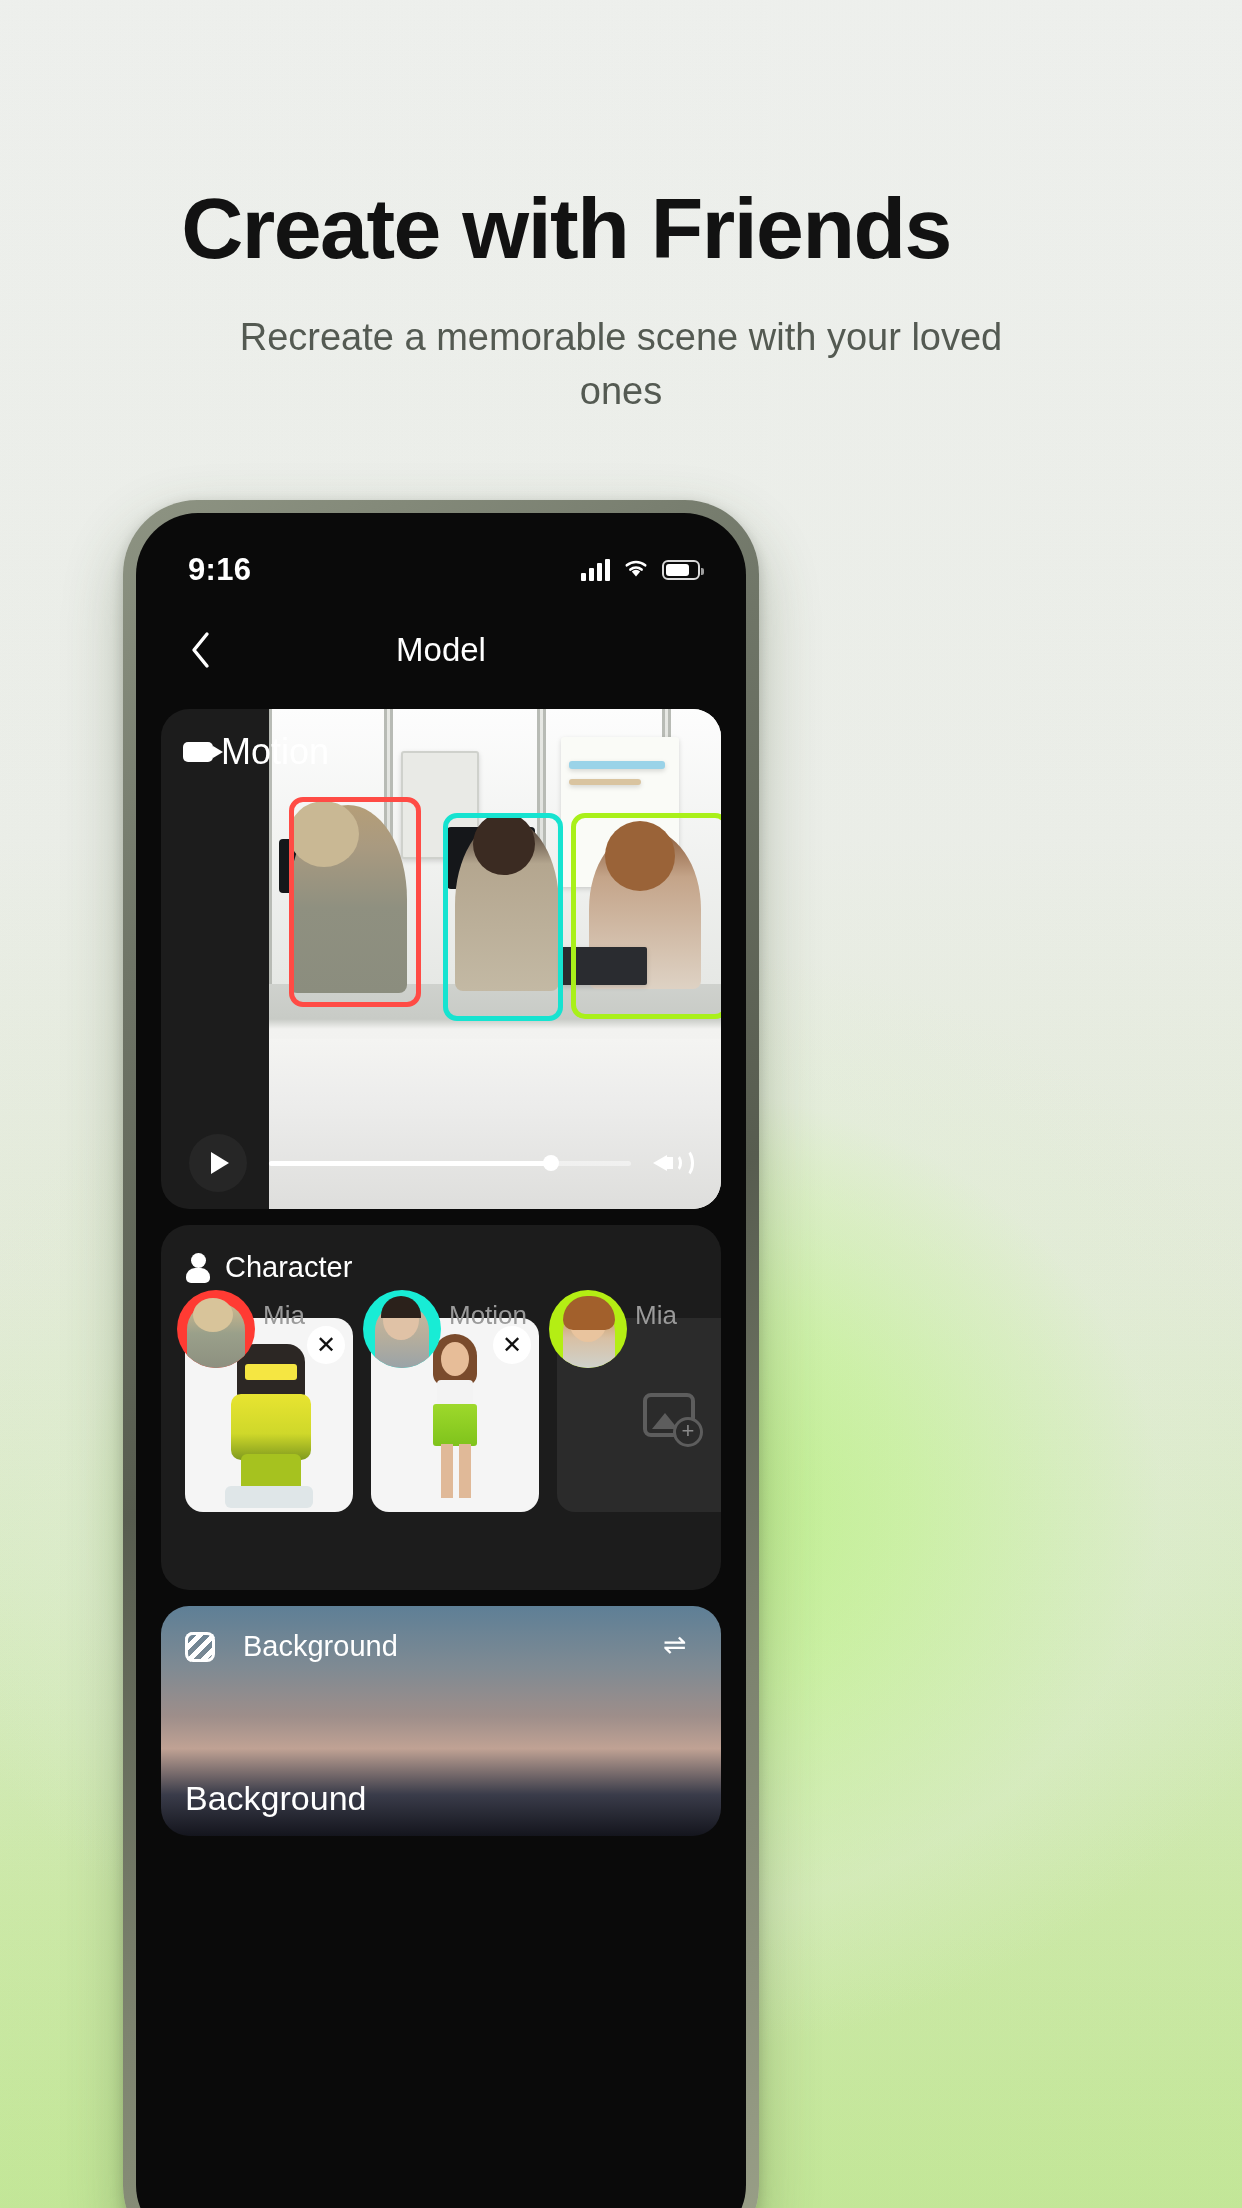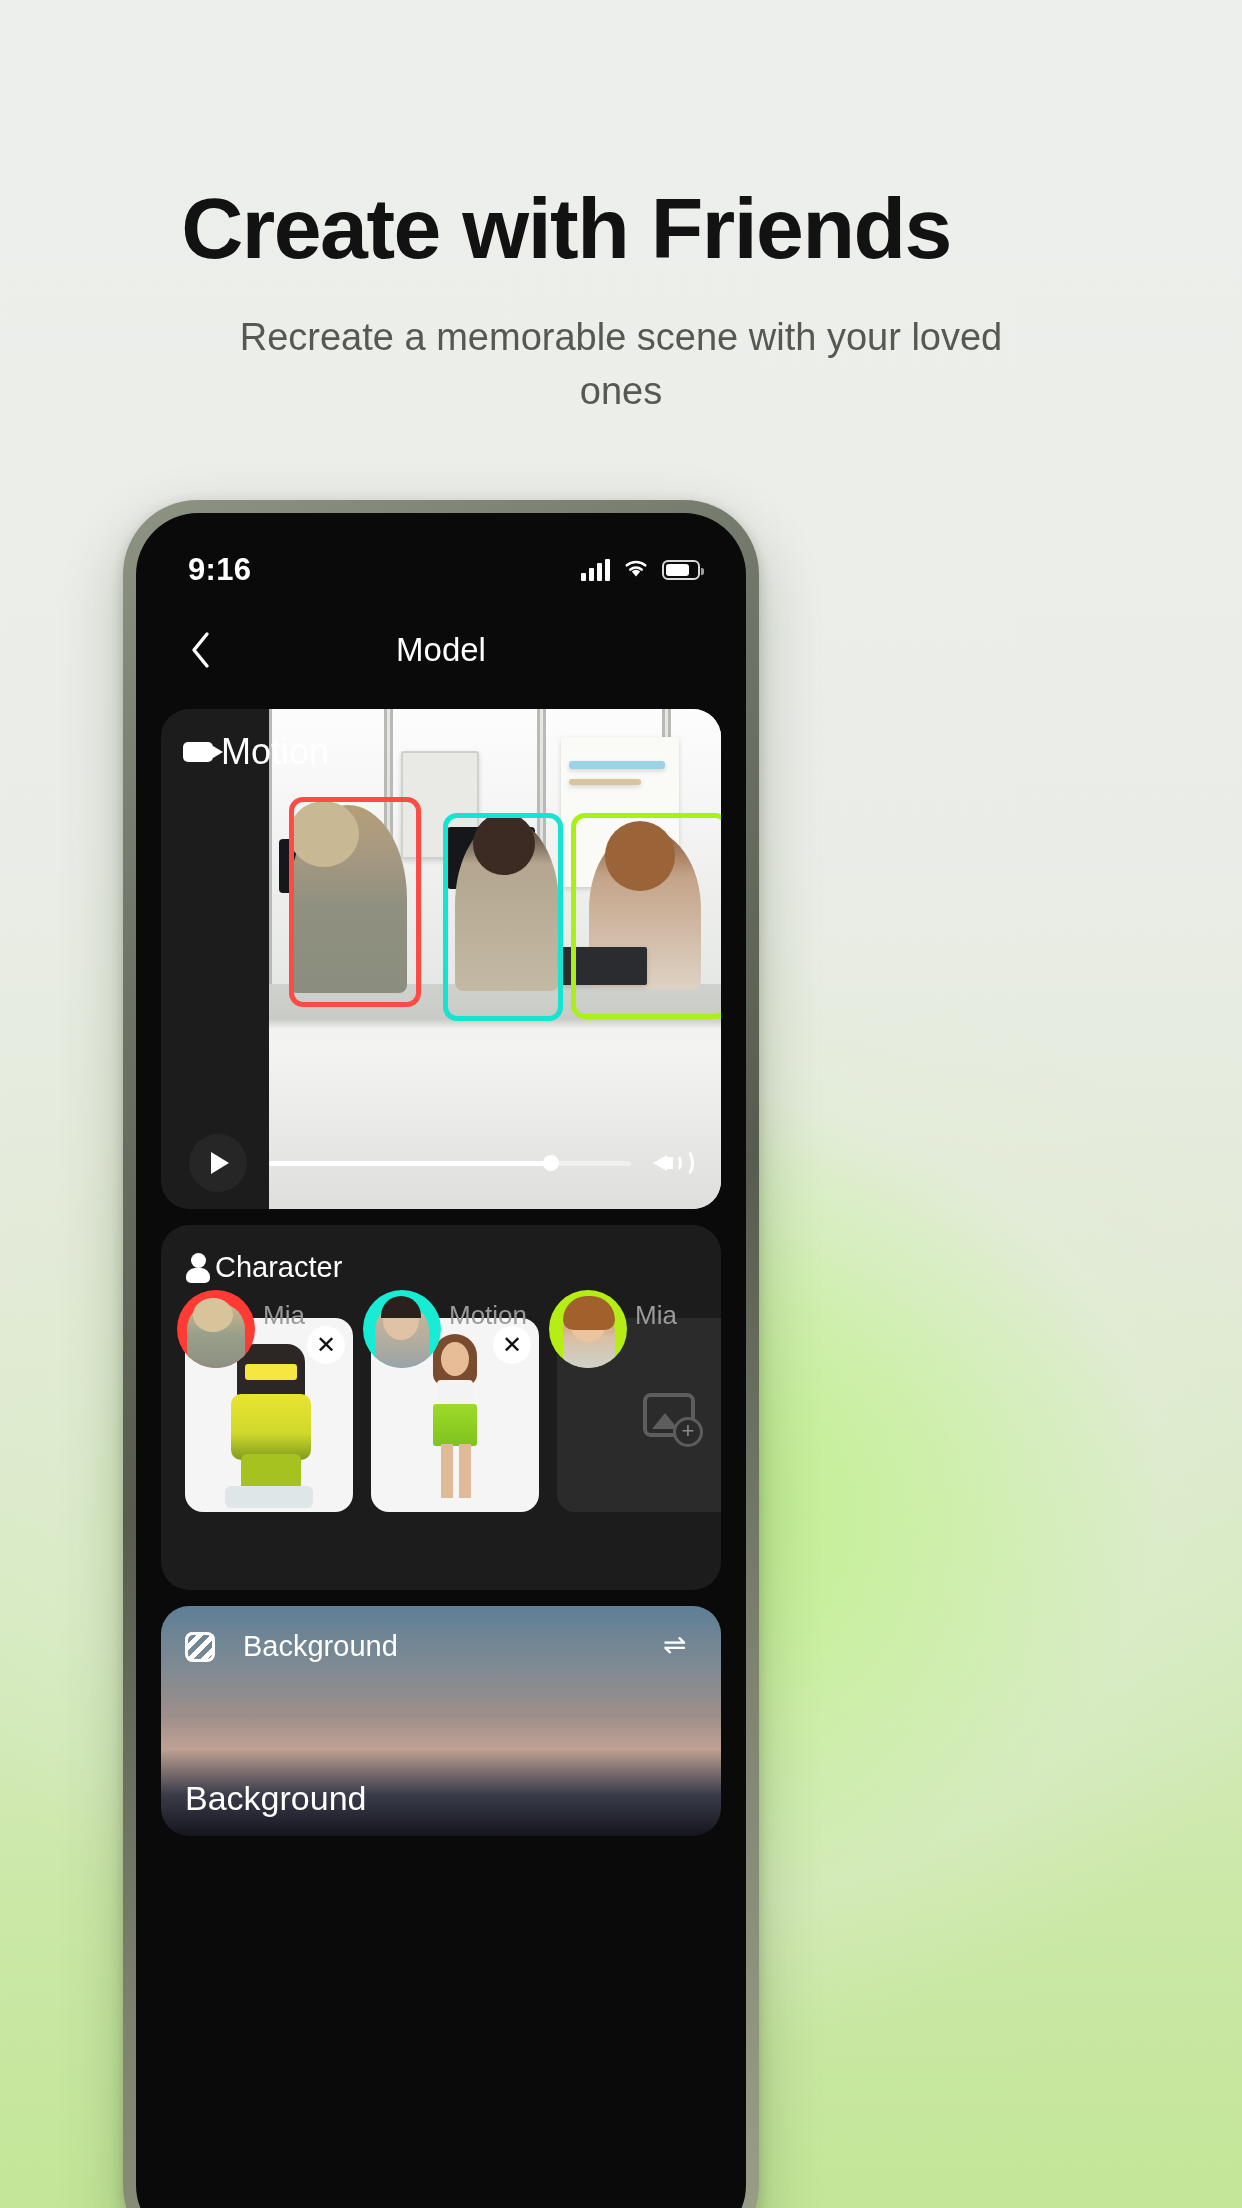--- a/index.html
+++ b/index.html
@@ -249,21 +249,21 @@
     position: absolute; border: 3px solid #fff; border-left-color: transparent;
     border-top-color: transparent; border-bottom-color: transparent;
     border-radius: 50%;
   }
   .vol-icon .w1 { left: 17px; top: 8px; width: 12px; height: 18px; }
   .vol-icon .w2 { left: 21px; top: 2px; width: 20px; height: 30px; }
 
   
   .char-card { height: 365px; margin-bottom: 16px; padding: 26px 24px; }
   .card-head {
-    display: flex; align-items: center; gap: 4px;
+    display: flex; align-items: center; gap: 14px;
     color: #fff; font-size: 29px; font-weight: 500;
     margin-bottom: 10px;
   }
   .person-icon { position: relative; width: 26px; height: 30px; }
   .person-icon::before {
     content: ""; position: absolute; left: 6px; top: 0;
     width: 15px; height: 15px; border-radius: 50%; background: #fff;
   }
   .person-icon::after {
     content: ""; position: absolute; left: 1px; bottom: 0;

